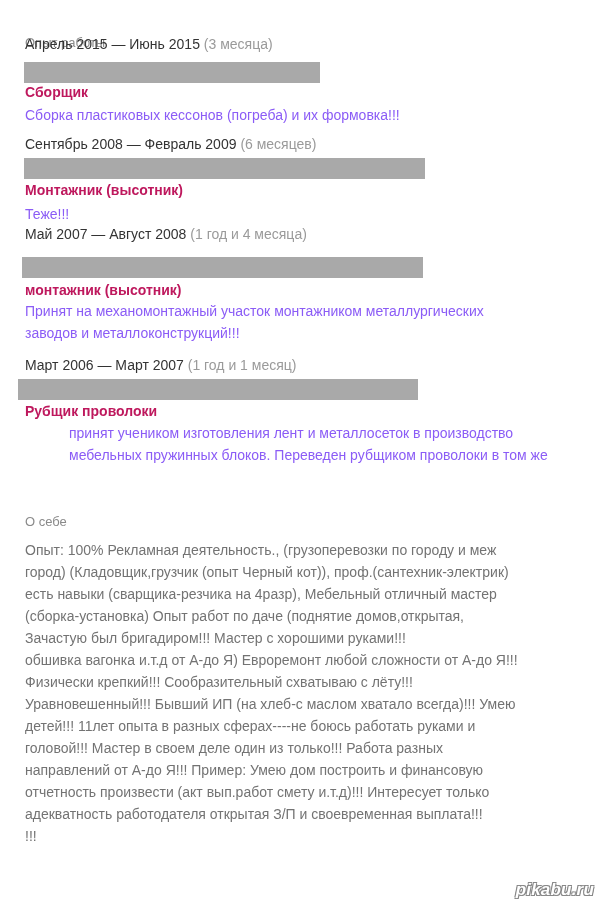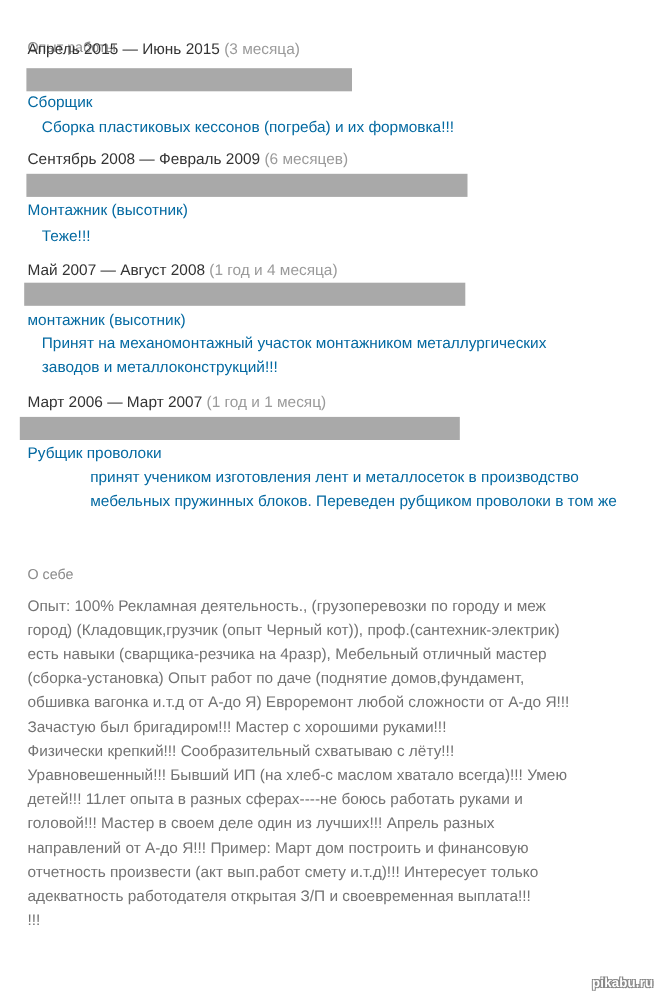--- a/index.html
+++ b/index.html
@@ -8,29 +8,30 @@
     background: #ffffff;
     font-family: "Liberation Sans", sans-serif;
     color: #2b2b2b;
     position: relative;
   }
   .abs { position: absolute; }
   .section-label { font-size: 13px; color: #8a8a8a; left: 25px; }
   .period { font-size: 14px; color: #333; left: 25px; white-space: nowrap; }
   .period .dur { color: #9a9a9a; }
   .redact { background: #a9a9a9; height: 21px; }
-  .position { font-size: 14px; font-weight: normal; color: #0369a1; left: 25px; white-space: nowrap; }
-  .desc { font-size: 14px; color: #0369a1; left: 38px; width: 560px; line-height: 22px; }
+  .position { font-size: 14px; font-weight: bold; color: #be185d; left: 25px; white-space: nowrap; }
+  .desc { font-size: 14px; color: #8b5cf6; left: 25px; width: 560px; line-height: 22px; }
   .about { font-size: 14px; color: #737373; left: 25px; width: 570px; line-height: 22px; }
   .about div { white-space: nowrap; }
   .watermark {
-    right: 6px; bottom: 6px; font-size: 12px; font-weight: bold;
+    right: 6px; bottom: 6px; font-size: 17px; font-weight: bold;
     color: #ffffff;
     text-shadow: -1px -1px 0 #888, 1px -1px 0 #888, -1px 1px 0 #888, 1px 1px 0 #888;
     letter-spacing: 0.2px;
+    font-style: italic;
   }
 </style>
 </head>
 <body>
 
 <div>
   <div class="abs section-label" style="top:12px;margin-top:23px;">Опыт работы</div>
 
   <div class="abs period" style="top:36px;">
     <span>Апрель 2015 — Июнь 2015</span>
@@ -45,21 +46,21 @@
   <div class="abs period" style="top:136px;">
     <span>Сентябрь 2008 — Февраль 2009</span>
     <span class="dur">(6 месяцев)</span>
   </div>
   <div class="abs redact" style="left:24px; top:158px; width:401px;"></div>
   <div class="abs position" style="top:182px;">Монтажник (высотник)</div>
   <div class="abs desc" style="top:203px;">
     <div>Теже!!!</div>
   </div>
 
-  <div class="abs period" style="top:237px;">
+  <div class="abs period" style="top:226px;">
     <span>Май 2007 — Август 2008</span>
     <span class="dur">(1 год и 4 месяца)</span>
   </div>
   <div class="abs redact" style="left:22px; top:257px; width:401px;"></div>
   <div class="abs position" style="top:282px;">монтажник (высотник)</div>
   <div class="abs desc" style="top:300px;">
     <div>Принят на механомонтажный участок монтажником металлургических</div>
     <div>заводов и металлоконструкций!!!</div>
   </div>
 
@@ -74,27 +75,27 @@
     <div>мебельных пружинных блоков. Переведен рубщиком проволоки в том же</div>
   </div>
 </div>
 
 <div>
   <div class="abs section-label" style="top:514px;">О себе</div>
   <div class="abs about" style="top:539px;">
     <div>Опыт: 100% Рекламная деятельность., (грузоперевозки по городу и меж</div>
     <div>город) (Кладовщик,грузчик (опыт Черный кот)), проф.(сантехник-электрик)</div>
     <div>есть навыки (сварщика-резчика на 4разр), Мебельный отличный мастер</div>
-    <div>(сборка-установка) Опыт работ по даче (поднятие домов,фундамент,</div>
+    <div>(сборка-установка) Опыт работ по даче (поднятие домов,открытая,</div>
+    <div>Зачастую был бригадиром!!! Мастер с хорошими руками!!!</div>
     <div>обшивка вагонка и.т.д от А-до Я) Евроремонт любой сложности от А-до Я!!!</div>
-    <div>Зачастую был бригадиром!!! Мастер с хорошими руками!!!</div>
     <div>Физически крепкий!!! Сообразительный схватываю с лёту!!!</div>
     <div>Уравновешенный!!! Бывший ИП (на хлеб-с маслом хватало всегда)!!! Умею</div>
     <div>детей!!! 11лет опыта в разных сферах----не боюсь работать руками и</div>
-    <div>головой!!! Мастер в своем деле один из лучших!!! Апрель разных</div>
-    <div>направлений от А-до Я!!! Пример: Март дом построить и финансовую</div>
+    <div>головой!!! Мастер в своем деле один из только!!! Работа разных</div>
+    <div>направлений от А-до Я!!! Пример: Умею дом построить и финансовую</div>
     <div>отчетность произвести (акт вып.работ смету и.т.д)!!! Интересует только</div>
     <div>адекватность работодателя открытая З/П и своевременная выплата!!!</div>
     <div>!!!</div>
   </div>
 </div>
 
 <div class="abs watermark">pikabu.ru</div>
 
 </body></html>

